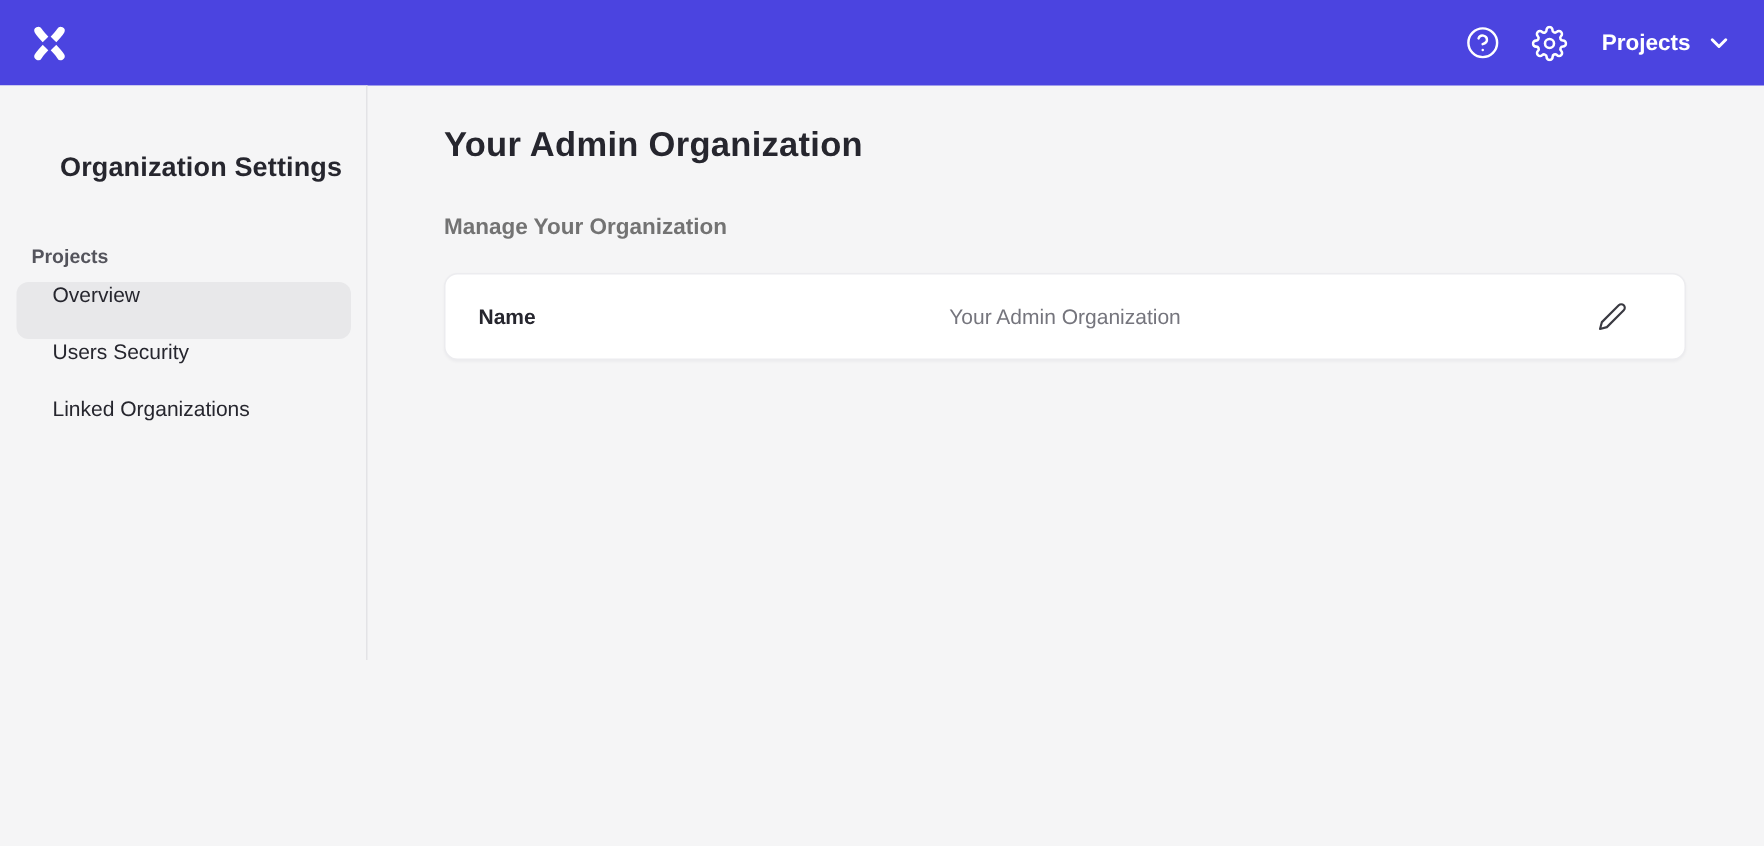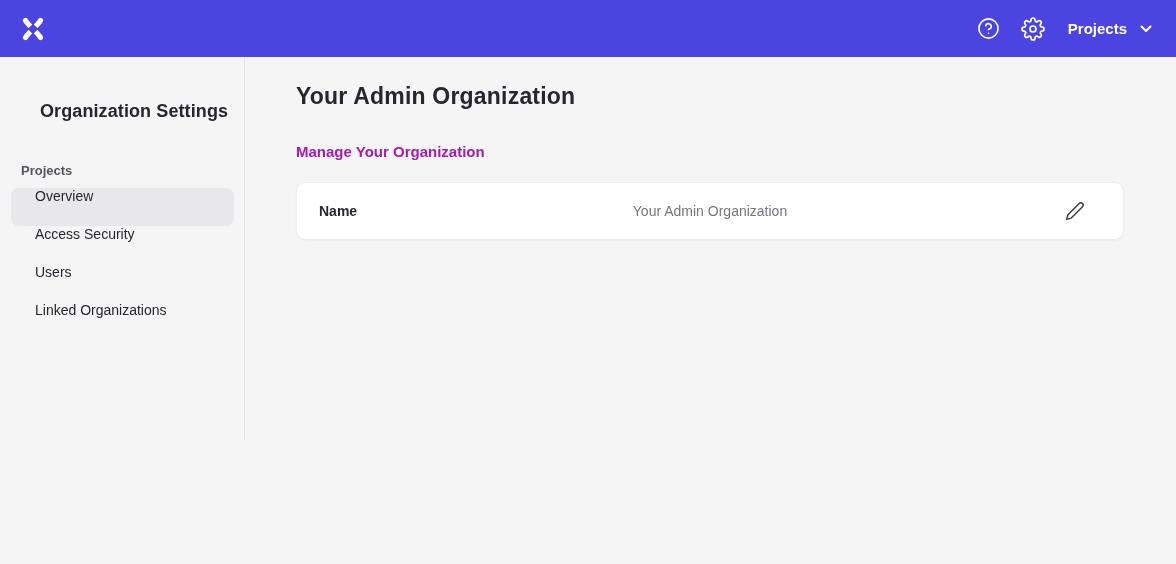--- a/index.html
+++ b/index.html
@@ -100,21 +100,21 @@
   .page-title {
     font-size: 23px;
     font-weight: 700;
     color: #26262e;
     letter-spacing: 0.2px;
   }
   .section-title {
     margin-top: 33px;
     font-size: 15px;
     font-weight: 700;
-    color: #a21caf;
+    color: #737373;
   }
   .card {
     margin-top: 22px;
     height: 58px;
     background: #ffffff;
     border: 1px solid #ececef;
     border-radius: 9px;
     box-shadow: 0 1px 2px rgba(20,20,40,0.04);
     display: flex;
     align-items: center;
@@ -194,24 +194,21 @@
 <div class="shell">
 
   <aside class="sidebar">
     <h2 class="sidebar-title">Organization Settings</h2>
     <div class="sidebar-section-label">Projects</div>
     <ul class="nav">
       <li class="nav-item active">
         <span>Overview</span>
       </li>
       <li class="nav-item">
-        <span>Access Security</span>
-      </li>
-      <li class="nav-item">
-        <span>Users</span>
+        <span>Users Security</span>
       </li>
       <li class="nav-item">
         <span>Linked Organizations</span>
       </li>
     </ul>
   </aside>
 
   <main class="main">
     <h1 class="page-title">Your Admin Organization</h1>
     <h3 class="section-title">Manage Your Organization</h3>

